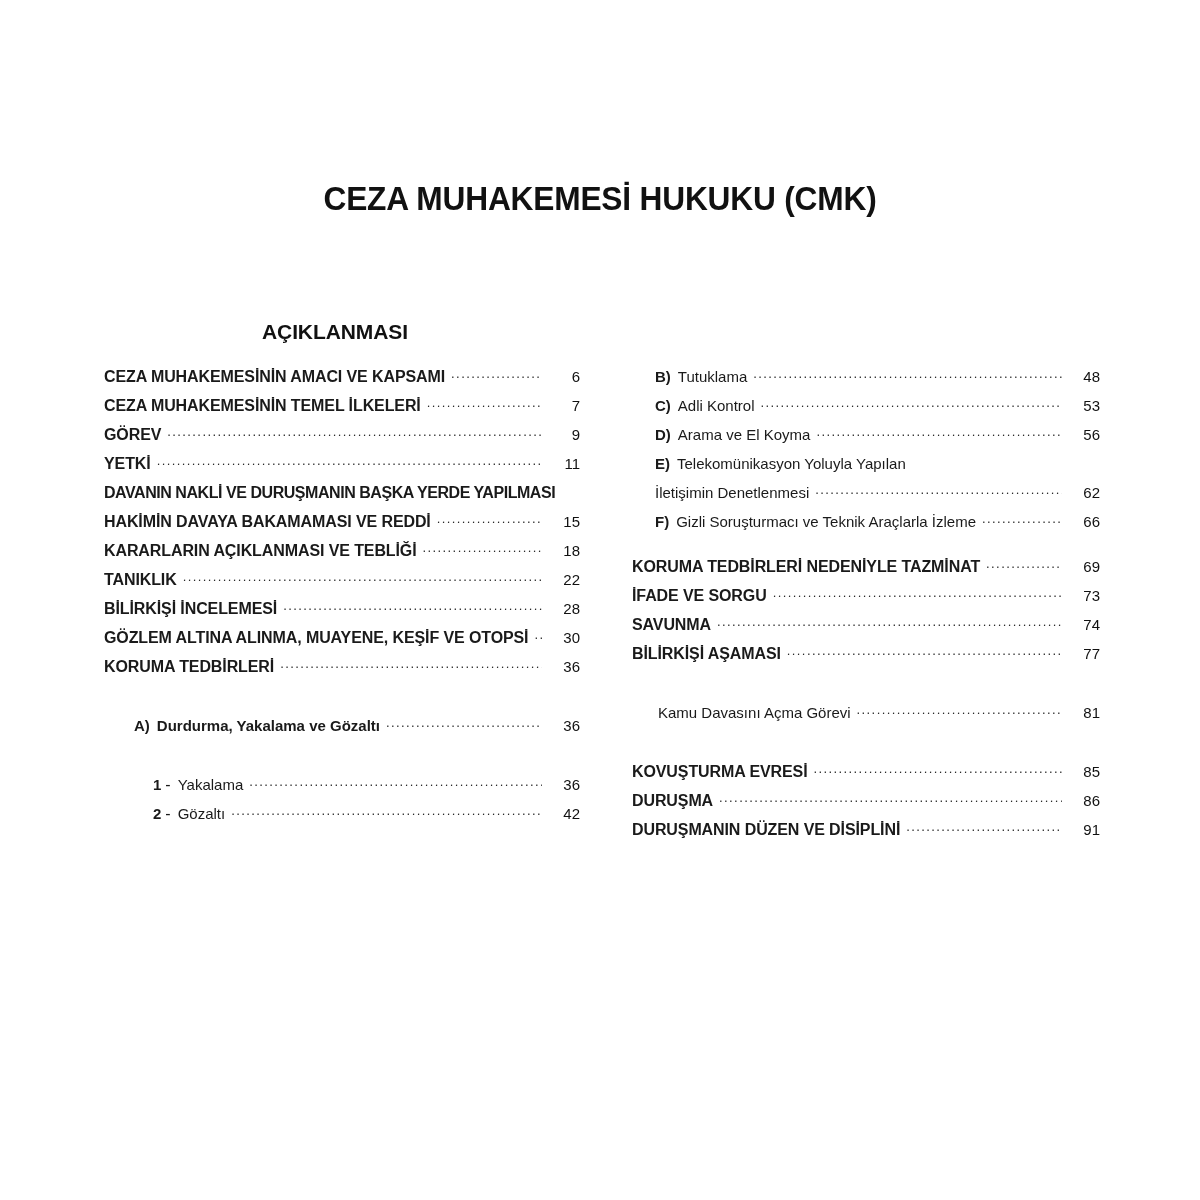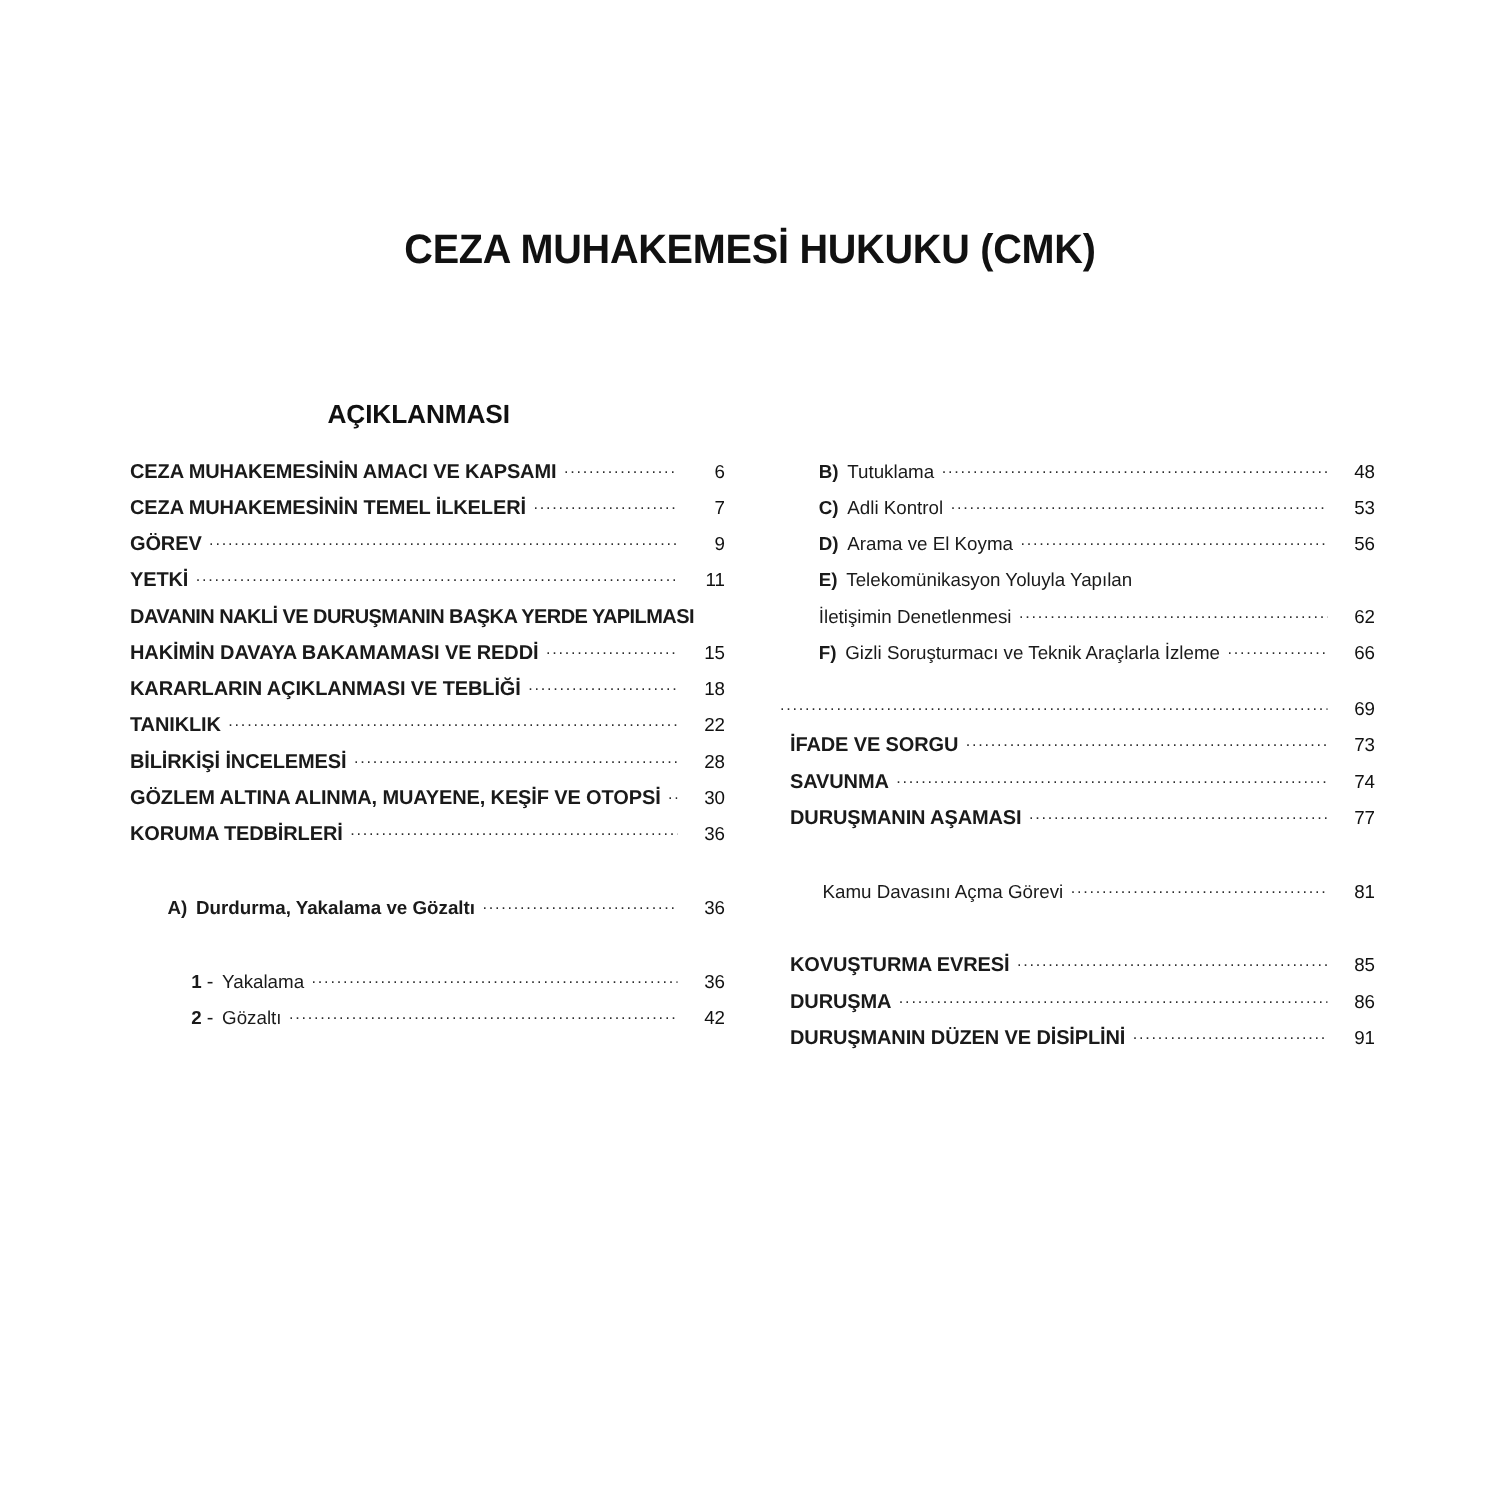--- a/index.html
+++ b/index.html
@@ -250,35 +250,36 @@
         <span class="pageno">62</span>
       </div>
       <div class="row lvl-letter-r">
         <span class="marker">F)</span>
         <span class="label">Gizli Soruşturmacı ve Teknik Araçlarla İzleme</span>
         <span class="leader"></span>
         <span class="pageno">66</span>
       </div>
       <div class="gap-sm"></div>
       <div class="row lvl-major">
+        <span class="label">KORUMA TEDBİRLERİ NEDENİYLE TAZMİNAT</span>
         <span class="leader"></span>
         <span class="pageno">69</span>
       </div>
       <div class="row lvl-major">
         <span class="label">İFADE VE SORGU</span>
         <span class="leader"></span>
         <span class="pageno">73</span>
       </div>
       <div class="row lvl-major">
         <span class="label">SAVUNMA</span>
         <span class="leader"></span>
         <span class="pageno">74</span>
       </div>
       <div class="row lvl-major">
-        <span class="label">DURUŞMANIN AŞAMASI</span>
+        <span class="label">BİLİRKİŞİ AŞAMASI</span>
         <span class="leader"></span>
         <span class="pageno">77</span>
       </div>
       <div class="gap-md"></div>
       <div class="row lvl-plain">
         <span class="label">Kamu Davasını Açma Görevi</span>
         <span class="leader"></span>
         <span class="pageno">81</span>
       </div>
       <div class="gap-md"></div>

